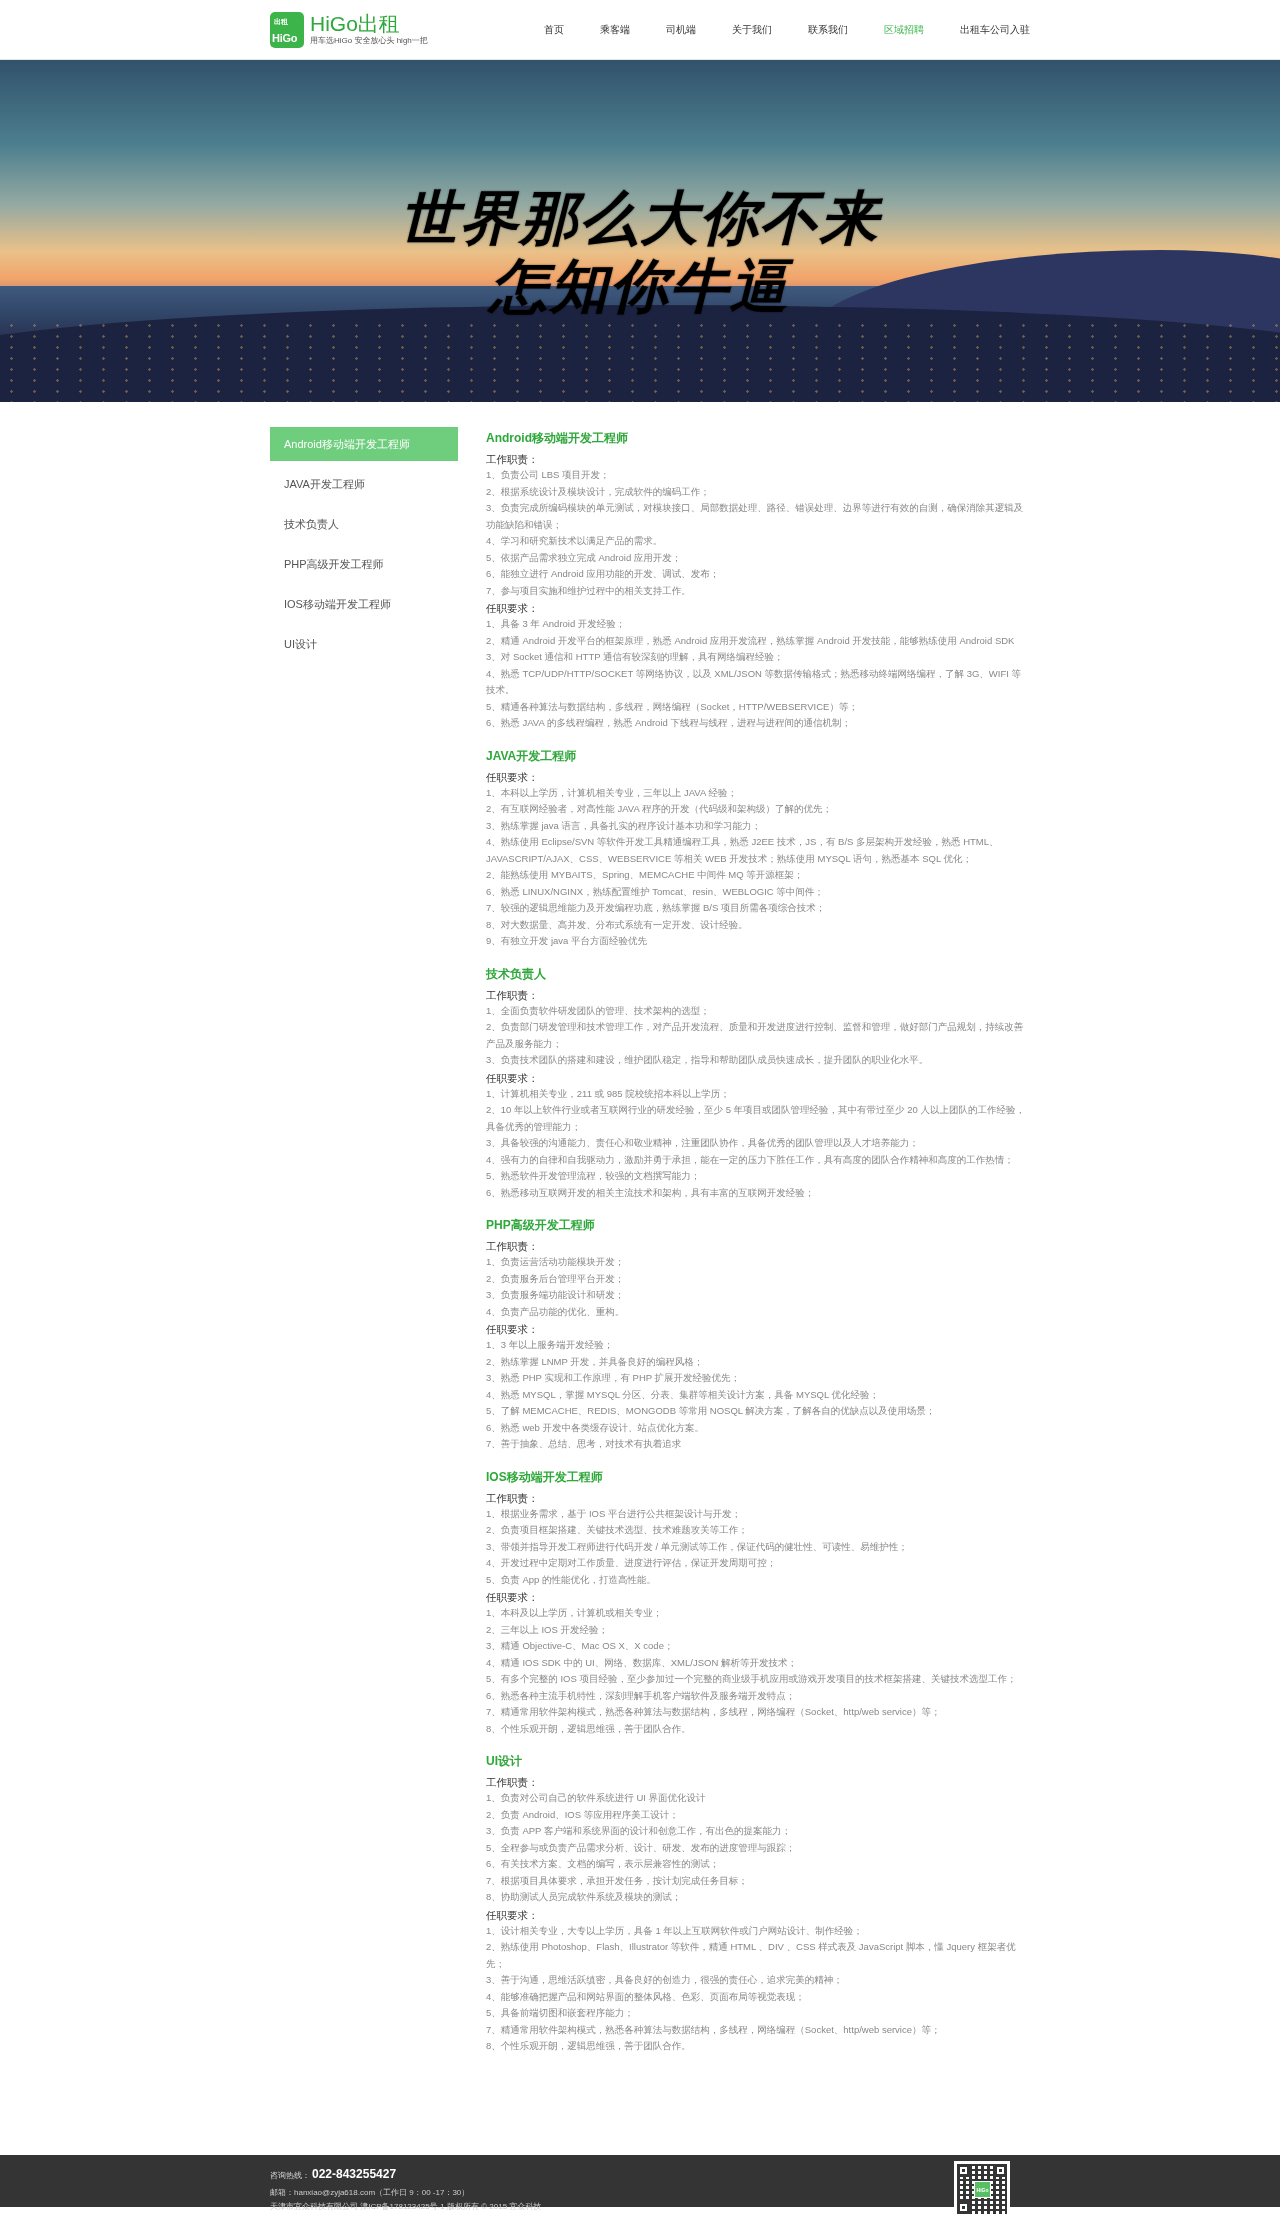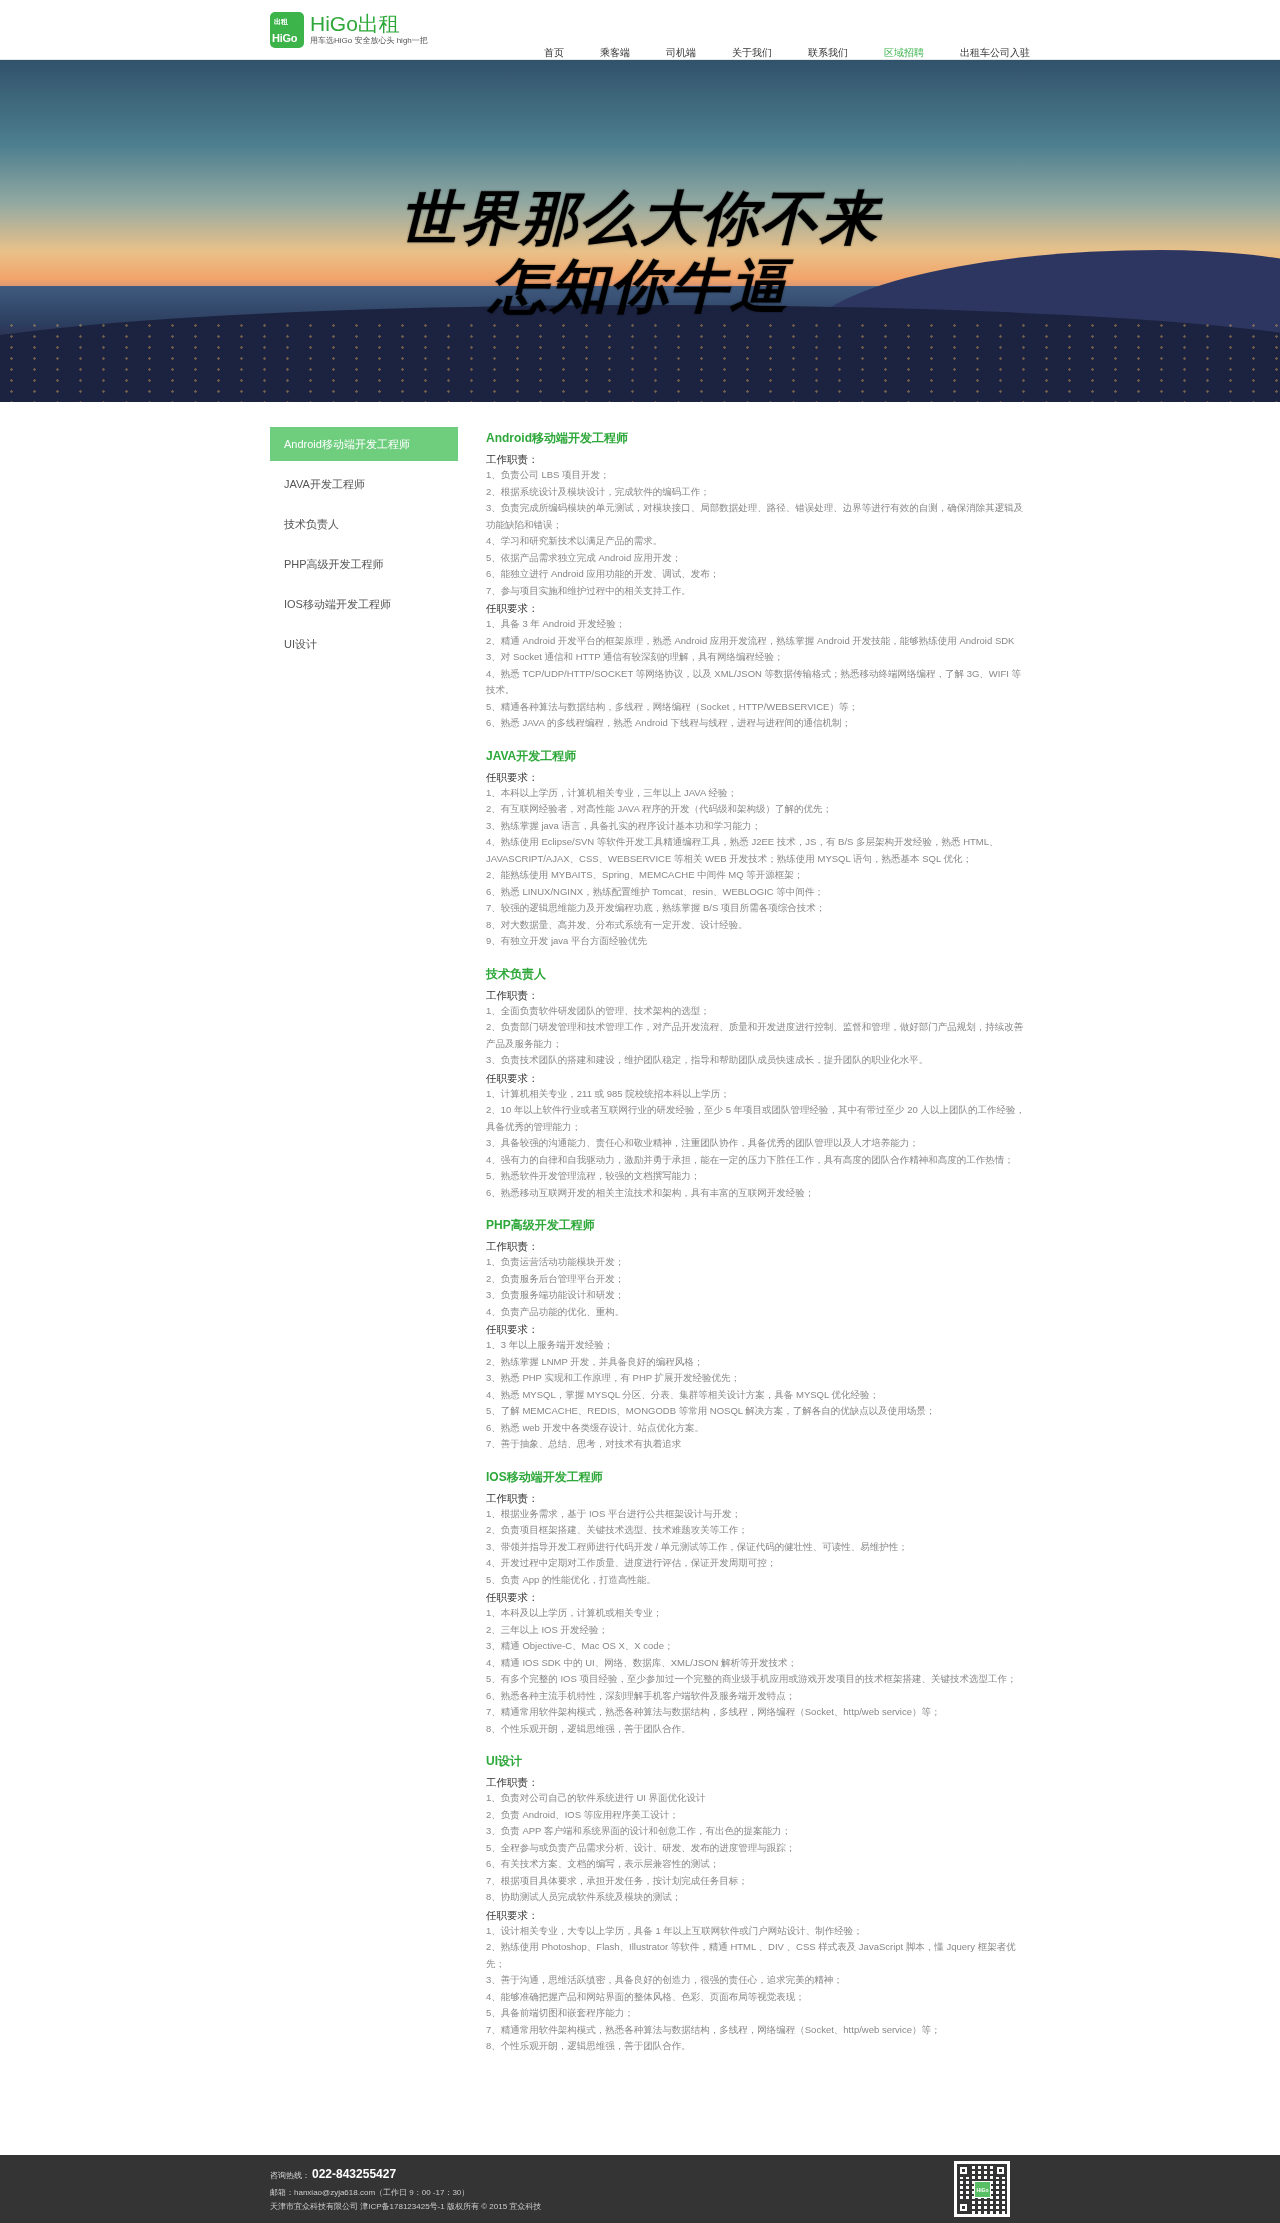--- a/index.html
+++ b/index.html
@@ -9,21 +9,21 @@
   
   .header { height: 60px; width: 1280px; background: #fff; border-bottom: 1px solid #e6e6e6; }
   .header-inner { width: 760px; margin-left: 270px; height: 60px; position: relative; }
   .logo { position: absolute; left: 0; top: 12px; display: flex; align-items: center; }
   .logo-badge { width: 34px; height: 36px; border-radius: 5px; background: #3cb44a; color: #fff; position: relative; }
   .logo-badge .small { position: absolute; top: 5px; left: 4px; font-size: 7px; font-weight: bold; }
   .logo-badge .big { position: absolute; bottom: 4px; left: 2px; font-size: 11px; font-weight: bold; letter-spacing: -0.3px; }
   .logo-text { margin-left: 6px; }
   .logo-title { font-size: 21px; color: #2ea83a; line-height: 22px; font-weight: normal; }
   .logo-slogan { font-size: 8px; color: #555; line-height: 12px; }
-  .nav { position: absolute; right: 0; top: 0; height: 60px; display: flex; align-items: flex-end; }
+  .nav { position: absolute; right: 0; top: 0; height: 60px; display: flex; align-items: center; }
   .nav-item { font-size: 10px; color: #333; margin-left: 36px; }
   .nav-item.active { color: #3cb44a; }
 
   
   .banner { width: 1280px; height: 342px; position: relative; overflow: hidden;
     background: linear-gradient(180deg, #31526b 0%, #4d7f8f 25%, #93a9a2 42%, #e9c189 56%, #f2a46a 64%, #c98a74 68%, #3a4a6a 71%, #2e3a5c 78%, #1f2744 88%, #151a30 100%); }
   .banner .sea { position: absolute; left: 0; top: 226px; width: 1280px; height: 40px; background: linear-gradient(180deg,#3f5a7e,#2b3d5e); }
   .banner .hill1 { position: absolute; left: 800px; top: 190px; width: 600px; height: 160px; background: #2d3660; border-radius: 60% 40% 0 0; }
   .banner .hill2 { position: absolute; left: -100px; top: 245px; width: 1500px; height: 120px; background: #1c2340; border-radius: 50% 50% 0 0; }
   .banner .lights { position: absolute; left: 0; top: 260px; width: 1280px; height: 82px;
@@ -39,21 +39,21 @@
   .sidebar { width: 188px; flex-shrink: 0; }
   .side-item { display: block; height: 34px; line-height: 34px; padding-left: 14px; font-size: 11px; color: #555; margin-bottom: 6px; }
   .side-item.active { background: #6fcd7e; color: #fff; }
   .content { margin-left: 28px; width: 540px; padding-top: 2px; }
   .job { margin-bottom: 15px; }
   .job-title { font-size: 12px; color: #2ea83a; font-weight: bold; line-height: 18px; margin-bottom: 4px; }
   .sec-title { font-size: 10.5px; color: #333; line-height: 16px; margin-top: 1px; }
   .item { font-size: 9.5px; color: #888; line-height: 16.5px; }
 
   
-  .footer { position: absolute; top: 2155px; left: 0; width: 1280px; height: 68px; background: #343434; }
+  .footer { position: absolute; top: 2155px; left: 0; width: 1280px; height: 52px; background: #343434; }
   .footer-inner { width: 760px; margin-left: 270px; position: relative; height: 68px; }
   .footer-hotline { position: absolute; top: 12px; left: 0; font-size: 8px; color: #ddd; }
   .footer-hotline .num { font-size: 12px; color: #fff; font-weight: bold; margin-left: 2px; }
   .footer-email { position: absolute; top: 32px; left: 0; font-size: 8px; color: #ccc; }
   .footer-copy { position: absolute; top: 46px; left: 0; font-size: 8px; color: #ccc; text-align: center; }
   .qr { position: absolute; right: 20px; top: 6px; width: 56px; height: 56px; background: #fff; padding: 3px; }
   .qr-grid { width: 100%; height: 100%; position: relative;
     background-image:
       linear-gradient(90deg, #111 50%, transparent 50%),
       linear-gradient(#111 50%, transparent 50%);

